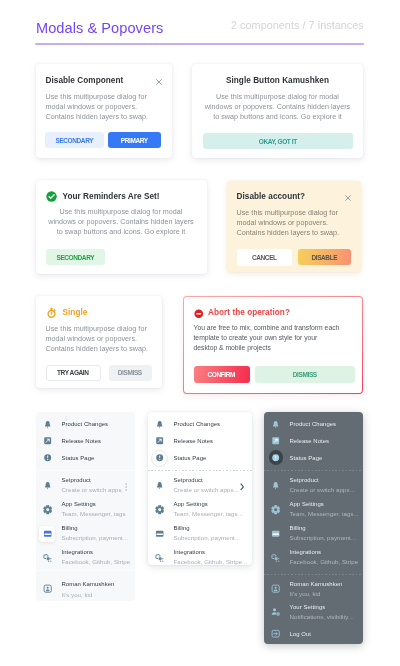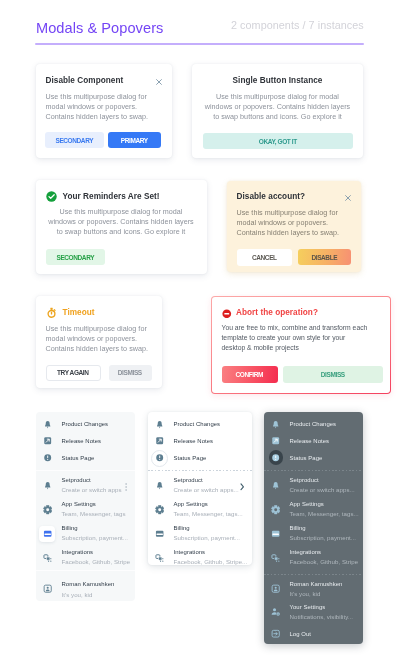--- a/index.html
+++ b/index.html
@@ -53,21 +53,21 @@
       <svg width="6" height="6" viewBox="0 0 6 6">
           <path d="M0.6 0.6 L5.4 5.4 M5.4 0.6 L0.6 5.4" stroke="#7e96a8" stroke-width="0.9" stroke-linecap="round"></path>
         </svg>
     </div>
     <div class="c-body" style="left:9.5px;top:27.5px;width:112px;">Use this multipurpose dialog for modal windows or popovers. Contains hidden layers to swap.</div>
     <div class="btn" style="left:9px;top:68px;width:59px;height:16px;background:#e8effd;color:#3a7af0;">SECONDARY</div>
     <div class="btn" style="left:72px;top:68px;width:53px;height:16px;background:#3579f6;color:#fff;">PRIMARY</div>
   </div>
 
   <div class="card" id="card2" style="left:192px;top:64px;width:171px;height:94px;">
-    <div class="c-title" style="left:0;top:11.5px;width:171px;text-align:center;">Single Button Instance</div>
+    <div class="c-title" style="left:0;top:11.5px;width:171px;text-align:center;">Single Button Kamushken</div>
     <div class="c-body" style="left:12px;top:27.5px;width:147px;text-align:center;">Use this multipurpose dialog for modal windows or popovers. Contains hidden layers to swap buttons and icons. Go explore it</div>
     <div class="btn" style="left:11px;top:69px;width:150px;height:16px;background:#d5f0ec;color:#2f9b8e;">OKAY, GOT IT</div>
   </div>
 
   <div class="card" id="card3" style="left:36px;top:180px;width:171px;height:94px;text-align:center;">
     <svg class="ic" style="position:absolute;left:10px;top:11px;" width="11" height="11" viewBox="0 0 11 11">
       <circle cx="5.5" cy="5.5" r="5.2" fill="#15a03c"></circle>
       <path d="M3 5.6 L4.7 7.3 L8.2 3.7" stroke="#fff" stroke-width="1.25" fill="none" stroke-linecap="round" stroke-linejoin="round"></path>
     </svg>
     <div class="c-title" style="left:26.5px;top:11.5px;">Your Reminders Are Set!</div>
@@ -88,27 +88,27 @@
   </div>
 
   <div class="card" id="card5" style="left:36px;top:296px;width:126px;height:92px;">
     <svg style="position:absolute;left:10px;top:11px;" width="11" height="11" viewBox="0 0 11 11">
       <circle cx="5.5" cy="6.85" r="3.4" fill="none" stroke="#eda41e" stroke-width="1.35"></circle>
       <rect x="4.35" y="0.75" width="2.35" height="1.9" rx="0.35" fill="#eda41e"></rect>
       <rect x="4.95" y="2.3" width="1.15" height="1.3" fill="#eda41e"></rect>
       <path d="M5.5 6.9 L5.5 5.05" stroke="#eda41e" stroke-width="1.35" stroke-linecap="round"></path>
       <path d="M8.35 2.75 L9.05 3.4" stroke="#eda41e" stroke-width="1.25" stroke-linecap="round"></path>
     </svg>
-    <div class="c-title" style="left:26.5px;top:11.5px;color:#f0a11d;">Timeout</div>
+    <div class="c-title" style="left:26.5px;top:11.5px;color:#f0a11d;">Single</div>
     <div class="c-body" style="left:9.5px;top:27.5px;width:112px;">Use this multipurpose dialog for modal windows or popovers. Contains hidden layers to swap.</div>
     <div class="btn" style="left:9.5px;top:68.5px;width:55px;height:16.5px;background:#fff;color:#3e434a;border:1px solid #e6e9ee;">TRY AGAIN</div>
     <div class="btn" style="left:72.5px;top:68.5px;width:43px;height:16.5px;background:#eff1f4;color:#8b919a;">DISMISS</div>
   </div>
 
-  <div class="card" id="card6" style="left:183px;top:296px;width:180px;height:98px;box-sizing:border-box;border:1px solid transparent;background:linear-gradient(#fff,#fff) padding-box,linear-gradient(160deg,#fca9a8 0%,#fa7d84 55%,#f43f5e 100%) border-box;box-shadow:0 2px 6px rgba(244,90,110,.14);margin-left:28px;">
+  <div class="card" id="card6" style="left:183px;top:296px;width:180px;height:98px;box-sizing:border-box;border:1px solid transparent;background:linear-gradient(#fff,#fff) padding-box,linear-gradient(160deg,#fca9a8 0%,#fa7d84 55%,#f43f5e 100%) border-box;box-shadow:0 2px 6px rgba(244,90,110,.14);">
     <svg style="position:absolute;left:10px;top:11.5px;" width="9.5" height="9.5" viewBox="0 0 10 10">
       <circle cx="5" cy="5" r="4.6" fill="#dd1f1f"></circle>
       <rect x="2.4" y="4.2" width="5.2" height="1.6" rx="0.6" fill="#fff"></rect>
     </svg>
     <div class="c-title" style="left:24px;top:11px;color:#f04343;">Abort the operation?</div>
     <div class="c-body" style="left:9.5px;top:26px;width:170px;color:#535a63;font-size:6.8px;letter-spacing:-0.02px;white-space:pre-line;">You are free to mix, combine and transform each
 template to create your own style for your
 desktop &amp; mobile projects</div>
     <div class="btn" style="left:9.5px;top:69px;width:56px;height:17px;background:linear-gradient(100deg,#fa8082 0%,#f85263 55%,#f42c4f 100%);color:#fff;">CONFIRM</div>
     <div class="btn" style="left:71px;top:69px;width:100px;height:17px;background:#dff3e4;color:#3aa07f;">DISMISS</div>

